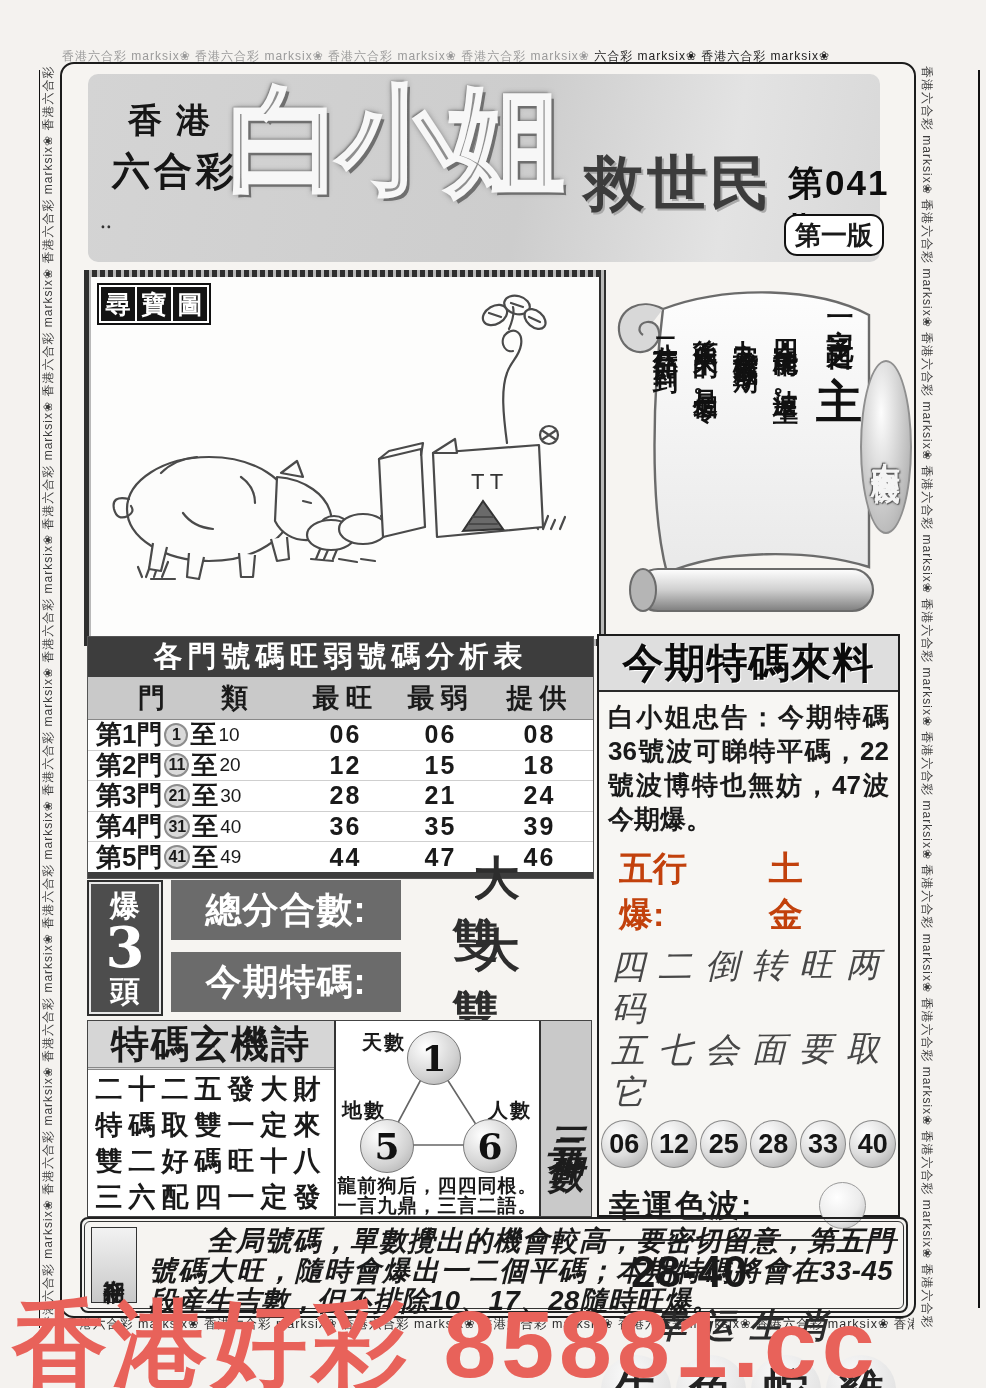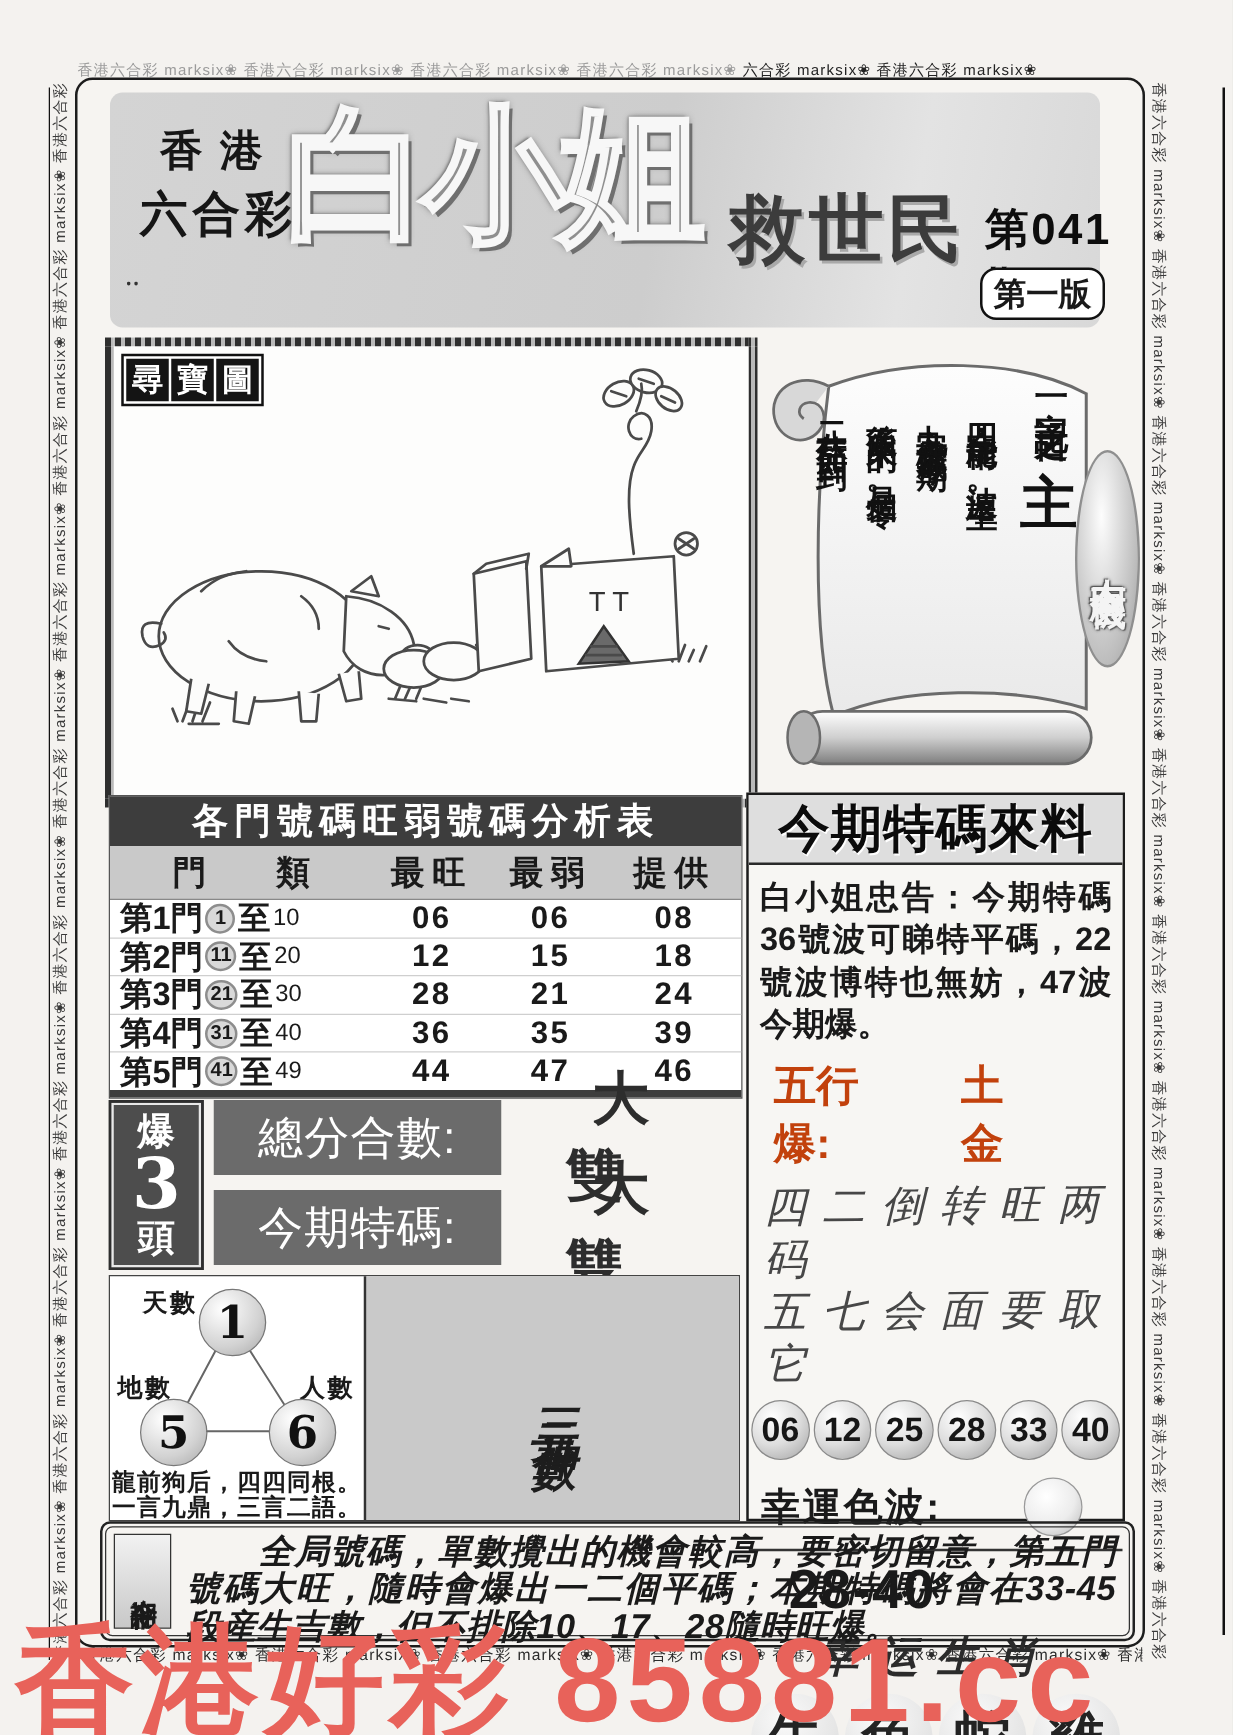--- a/index.html
+++ b/index.html
@@ -57,21 +57,21 @@
   .atable .bottomband{height:6px;background:#3d3d3d;}
 
   
   .burst{left:25px;top:816px;width:505px;height:136px;display:flex;gap:8px;}
   .burst .side{width:76px;height:100%;background:#4d4d4d;border:2px solid #2e2e2e;box-shadow:inset 0 0 0 2px #e8e8e8;
                box-sizing:border-box;display:flex;flex-direction:column;align-items:center;justify-content:center;color:#fff;}
   .burst .side .ch{font-size:30px;font-weight:900;line-height:1.05;}
   .burst .side .num{font-family:"DejaVu Serif",serif;font-size:56px;font-weight:bold;line-height:0.95;}
   .burst .rows{flex:1;display:flex;flex-direction:column;gap:12px;}
   .burst .row{display:flex;align-items:center;height:60px;}
-  .burst .lab{width:230px;height:60px;background:#6b6b6b;color:#fff;font-size:36px;font-weight:400;
+  .burst .lab{width:230px;height:60px;background:#6b6b6b;color:#fff;font-size:36px;font-weight:700;
               display:flex;align-items:center;justify-content:center;letter-spacing:1px;}
   .burst .val{flex:1;text-align:center;font-size:46px;font-weight:900;color:#2d2d2d;letter-spacing:42px;text-indent:42px;}
 
   
   .mystic{left:25px;top:956px;width:505px;height:197px;display:flex;background:#fff;border:1px solid #444;box-sizing:border-box;}
   .poem{width:248px;border-right:2px solid #333;box-sizing:border-box;}
   .poem .ttl{height:46px;background:#d6d6d6;border-bottom:3px double #888;display:flex;align-items:center;justify-content:center;
              font-size:38px;font-weight:900;letter-spacing:2px;}
   .poem .line{font-size:27px;font-weight:900;letter-spacing:6px;text-align:center;line-height:34px;margin-top:2px;}
   .tri{width:205px;position:relative;border-right:2px solid #333;box-sizing:border-box;}
@@ -298,20 +298,27 @@
           <div class="val">大雙</div>
         </div>
         <div class="row">
           <div class="lab">今期特碼:</div>
           <div class="val">大雙</div>
         </div>
       </div>
     </div>
 
     <div class="abs mystic">
+      <div class="poem">
+        <div class="ttl">特碼玄機詩</div>
+        <div class="line">二十二五發大財</div>
+        <div class="line">特碼取雙一定來</div>
+        <div class="line">雙二好碼旺十八</div>
+        <div class="line">三六配四一定發</div>
+      </div>
       <div class="tri">
         <svg width="203" height="197" viewBox="0 0 203 197" style="position:absolute;left:0;top:0;">
           <path d="M97,36 L50,124 M97,36 L153,124 M50,124 L153,124" stroke="#666" stroke-width="1.6" fill="none"></path>
         </svg>
         <div class="lbl" style="left:26px;top:8px;">天數</div>
         <div class="lbl" style="left:6px;top:76px;">地數</div>
         <div class="lbl" style="left:152px;top:76px;">人數</div>
         <div class="ball" style="left:71px;top:10px;">1</div>
         <div class="ball" style="left:24px;top:98px;">5</div>
         <div class="ball" style="left:127px;top:98px;">6</div>

